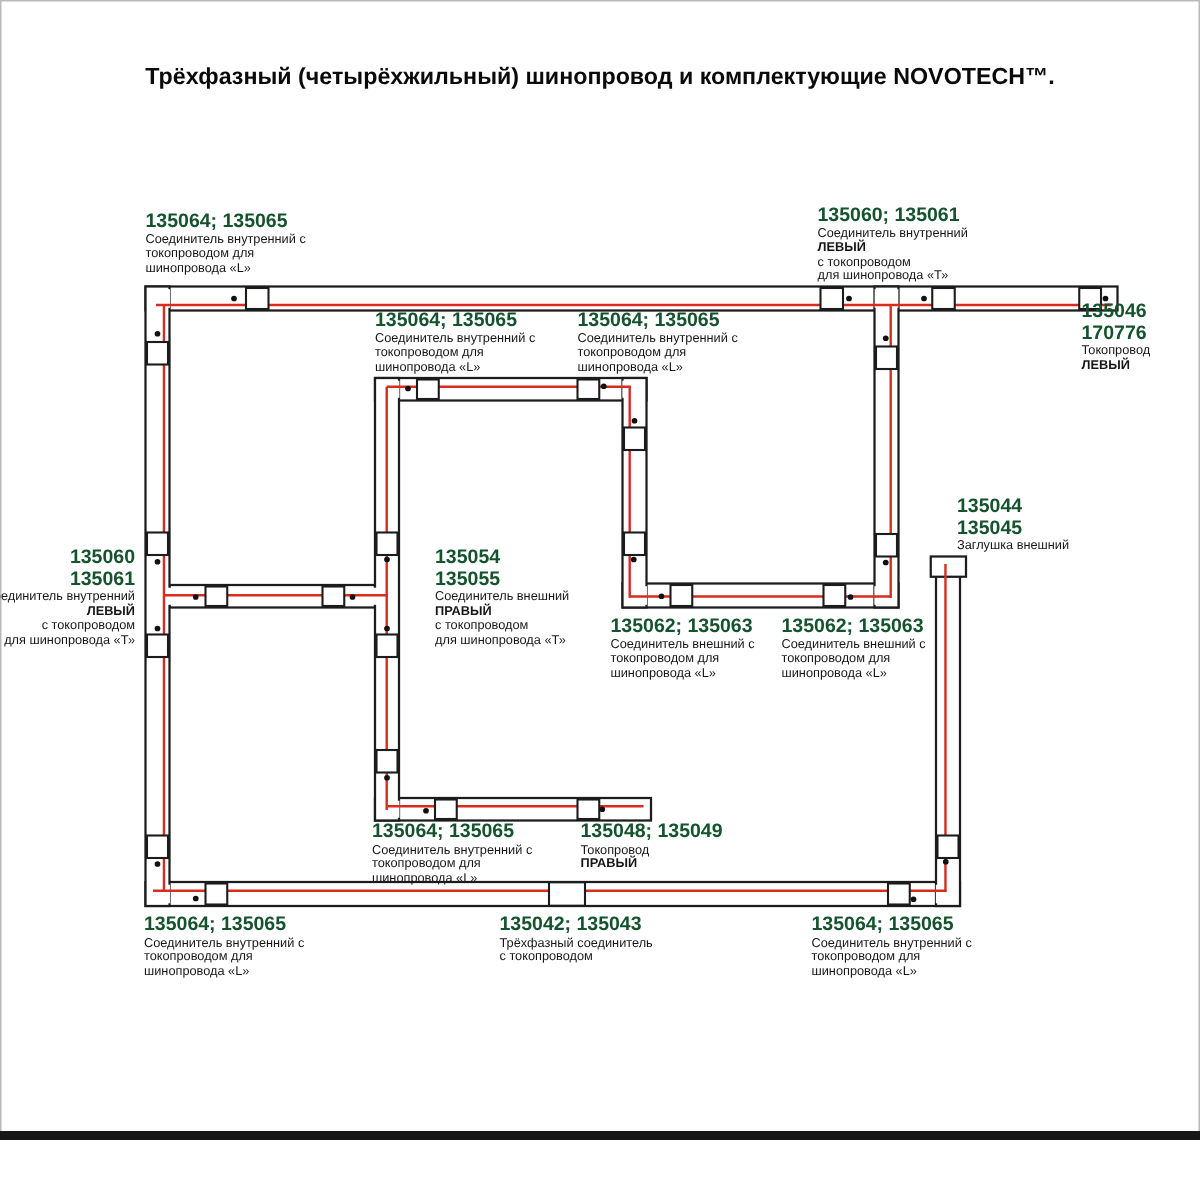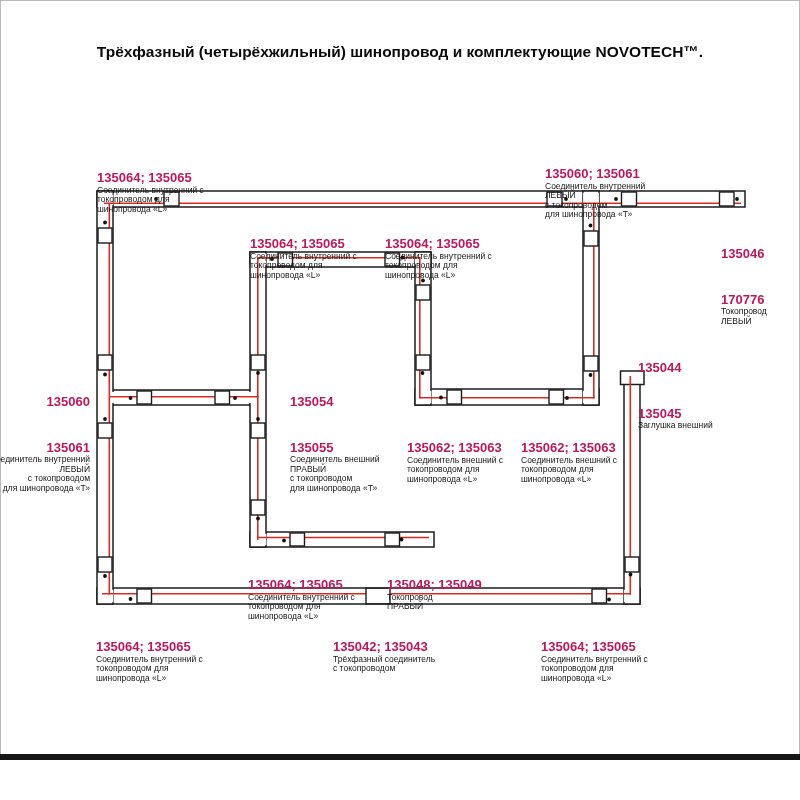--- a/index.html
+++ b/index.html
@@ -5,23 +5,23 @@
   html,body{margin:0;padding:0;background:#fff;}
   .page{
     position:relative;width:800px;height:760px;background:#ffffff;overflow:hidden;
     font-family:"Liberation Sans",sans-serif;color:#000;
     box-shadow:inset 0 0 0 1px #b9b9b9;
   }
   .titleblock{position:absolute;left:0;top:38px;width:800px;text-align:center;}
   .titleblock .t{font-size:15.5px;font-weight:bold;line-height:27px;color:#0a0a0a;}
   svg.net{position:absolute;left:0;top:0;}
   .lbl{position:absolute;white-space:nowrap;}
-  .lbl .num{font-size:13px;font-weight:bold;line-height:14.5px;color:#be185d;margin-top:31px;}
+  .lbl .num{font-size:13px;font-weight:bold;line-height:14.5px;color:#14532d;}
   .lbl .d{font-size:8.5px;line-height:9.6px;color:#161616;}
-  .lbl .b{font-weight:normal;}
+  .lbl .b{font-weight:bold;}
   .lbl.right{text-align:right;}
   .bottombar{position:absolute;left:0;bottom:0;width:800px;height:6px;background:#161616;}
 </style>
 </head>
 <body>
 
 <div class="page">
 
   <div class="titleblock">
     <div class="t">Трёхфазный (четырёхжильный) шинопровод и комплектующие NOVOTECH™.</div>
@@ -142,21 +142,21 @@
   </div>
 
   <div class="lbl" style="left:545px;top:136px">
     <div class="num">135060; 135061</div>
     <div class="d">Соединитель внутренний</div>
     <div class="d b">ЛЕВЫЙ</div>
     <div class="d">с токопроводом</div>
     <div class="d">для шинопровода «Т»</div>
   </div>
 
-  <div class="lbl" style="left:721px;top:216px">
+  <div class="lbl" style="left:721px;top:200px">
     <div class="num">135046</div>
     <div class="num">170776</div>
     <div class="d">Токопровод</div>
     <div class="d b">ЛЕВЫЙ</div>
   </div>
 
   <div class="lbl" style="left:250px;top:206px">
     <div class="num">135064; 135065</div>
     <div class="d">Соединитель внутренний с</div>
     <div class="d">токопроводом для</div>

